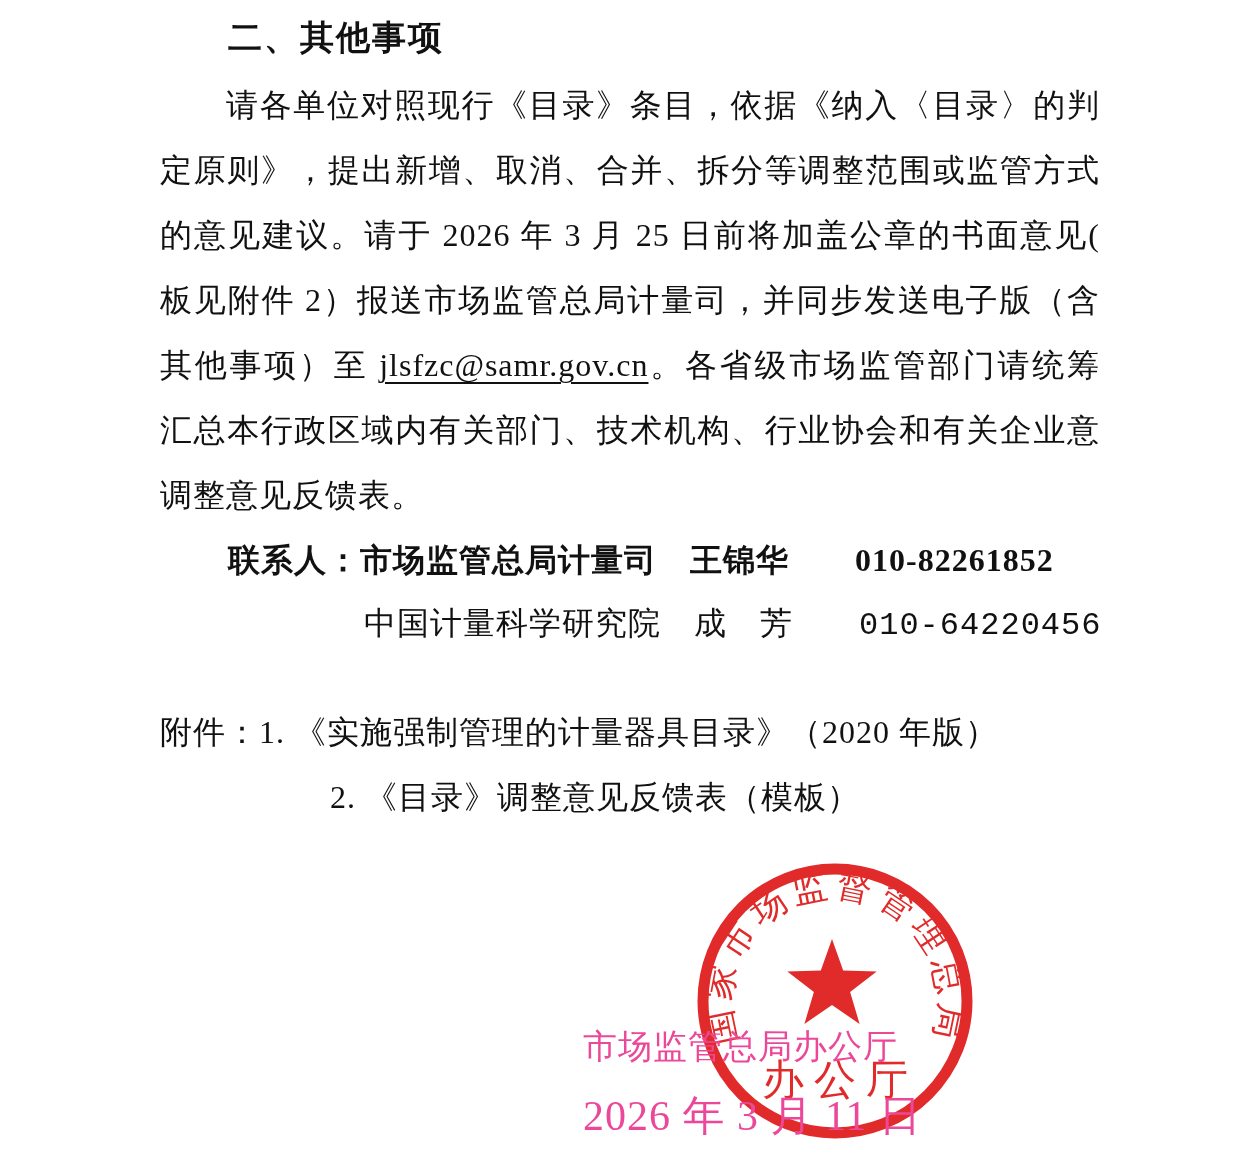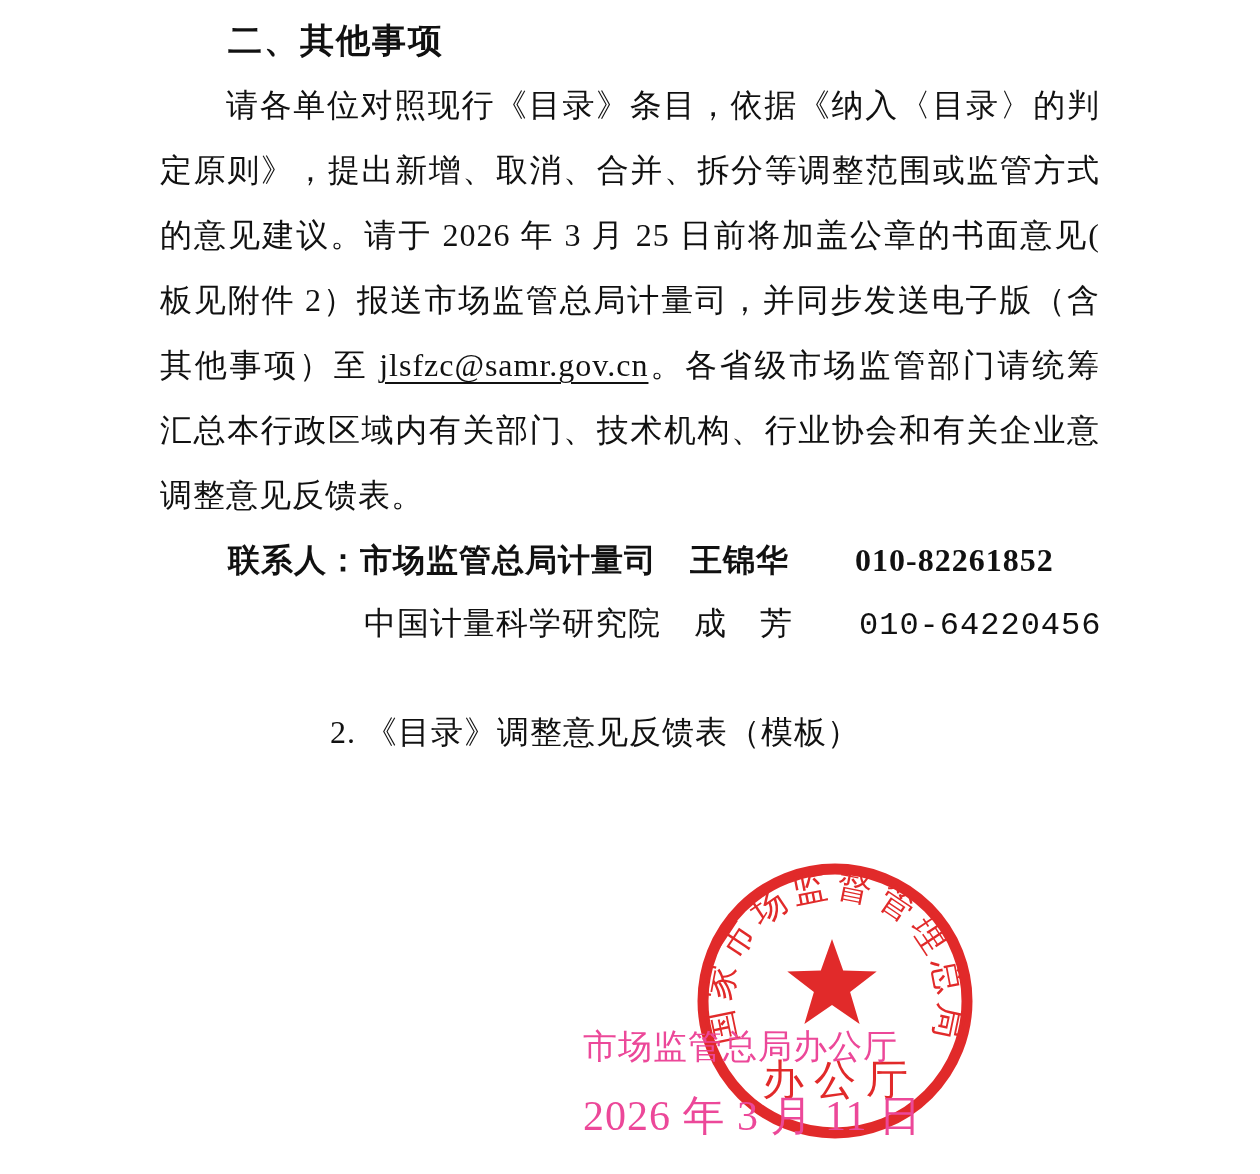--- a/index.html
+++ b/index.html
@@ -25,21 +25,21 @@
     width: 940px;
   }
   .line {
     height: 65px;
     line-height: 65px;
     font-size: 32px;
     white-space: nowrap;
     letter-spacing: 1px;
   }
   .heading {
-    font-family: Liberation Sans, sans-serif;
+    font-family: Liberation Mono, monospace;
     font-weight: 700;
     font-size: 34px;
     padding-left: 68px;
     letter-spacing: 2px;
   }
   .just {
     white-space: normal;
     text-align: justify;
     text-align-last: justify;
     overflow: hidden;
@@ -98,20 +98,21 @@
     <div class="line just">的意见建议。请于 2026 年 3 月 25 日前将加盖公章的书面意见( 模</div>
     <div class="line just">板见附件 2）报送市场监管总局计量司，并同步发送电子版（含</div>
     <div class="line just"><span>其他事项）至 </span><span class="email">jlsfzc@samr.gov.cn</span><span>。各省级市场监管部门请统筹</span></div>
     <div class="line just">汇总本行政区域内有关部门、技术机构、行业协会和有关企业意</div>
     <div class="line">调整意见反馈表。</div>
     <div class="line contact1">联系人：市场监管总局计量司　王锦华　　010-82261852</div>
     <div class="line contact2">中国计量科学研究院　成　芳　　010-64220456</div>
   </div>
 
   <div class="block-attach">
+    <div class="line">附件：1. 《实施强制管理的计量器具目录》（2020 年版）</div>
     <div class="line attach2">2. 《目录》调整意见反馈表（模板）</div>
   </div>
 
   <div class="seal">
     <svg viewBox="0 0 278 278" xmlns="http://www.w3.org/2000/svg">
       <circle cx="139" cy="139" r="132" fill="none" stroke="var(--seal-red, #e01f1f)" stroke-width="11"></circle>
       <path id="sealArc" d="M 41.3 174.6 A 104 104 0 1 1 236.7 174.6" fill="none"></path>
       <text class="seal-arc-text" text-anchor="middle"><textPath href="#sealArc" startOffset="50%">国家市场监督管理总局</textPath></text>
       <polygon points="136,77 147.2,108.6 180.7,109.5 154.1,129.9 163.6,162.0 136,143 108.4,162.0 117.9,129.9 91.3,109.5 124.8,108.6" fill="var(--seal-red, #e01f1f)"></polygon>
       <text class="seal-bottom-text" x="144" y="232" text-anchor="middle">办公厅</text>

